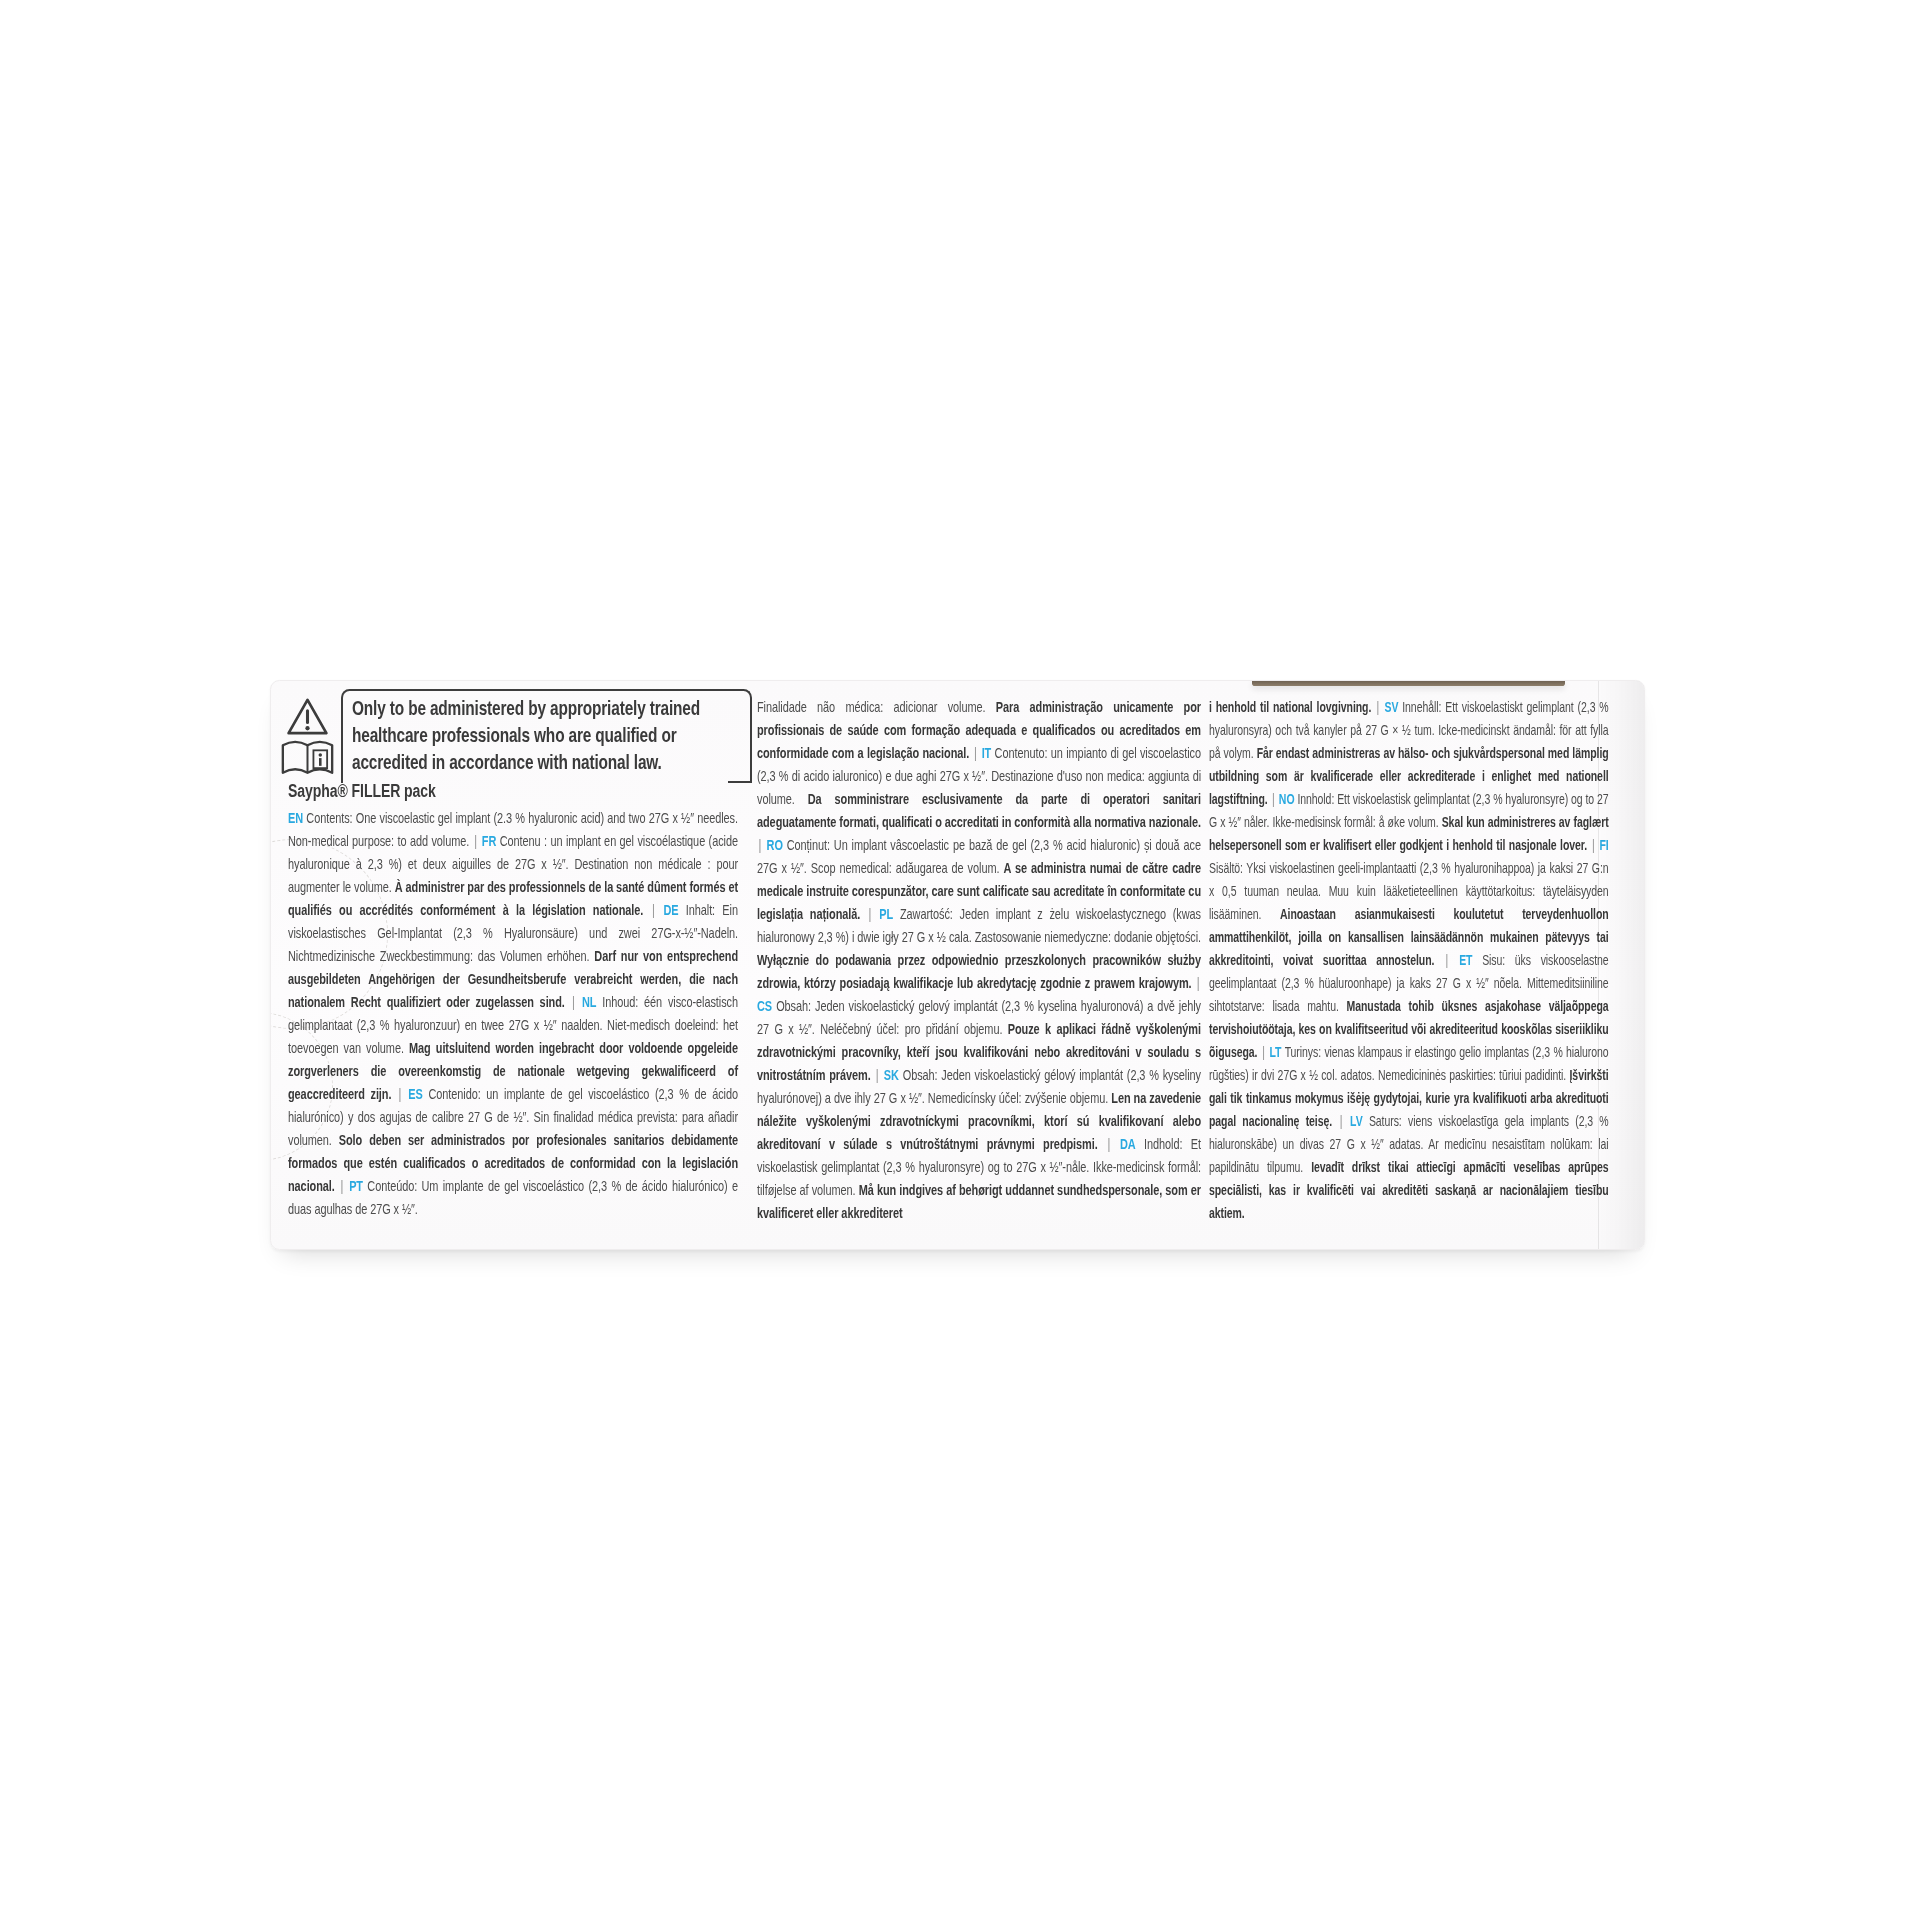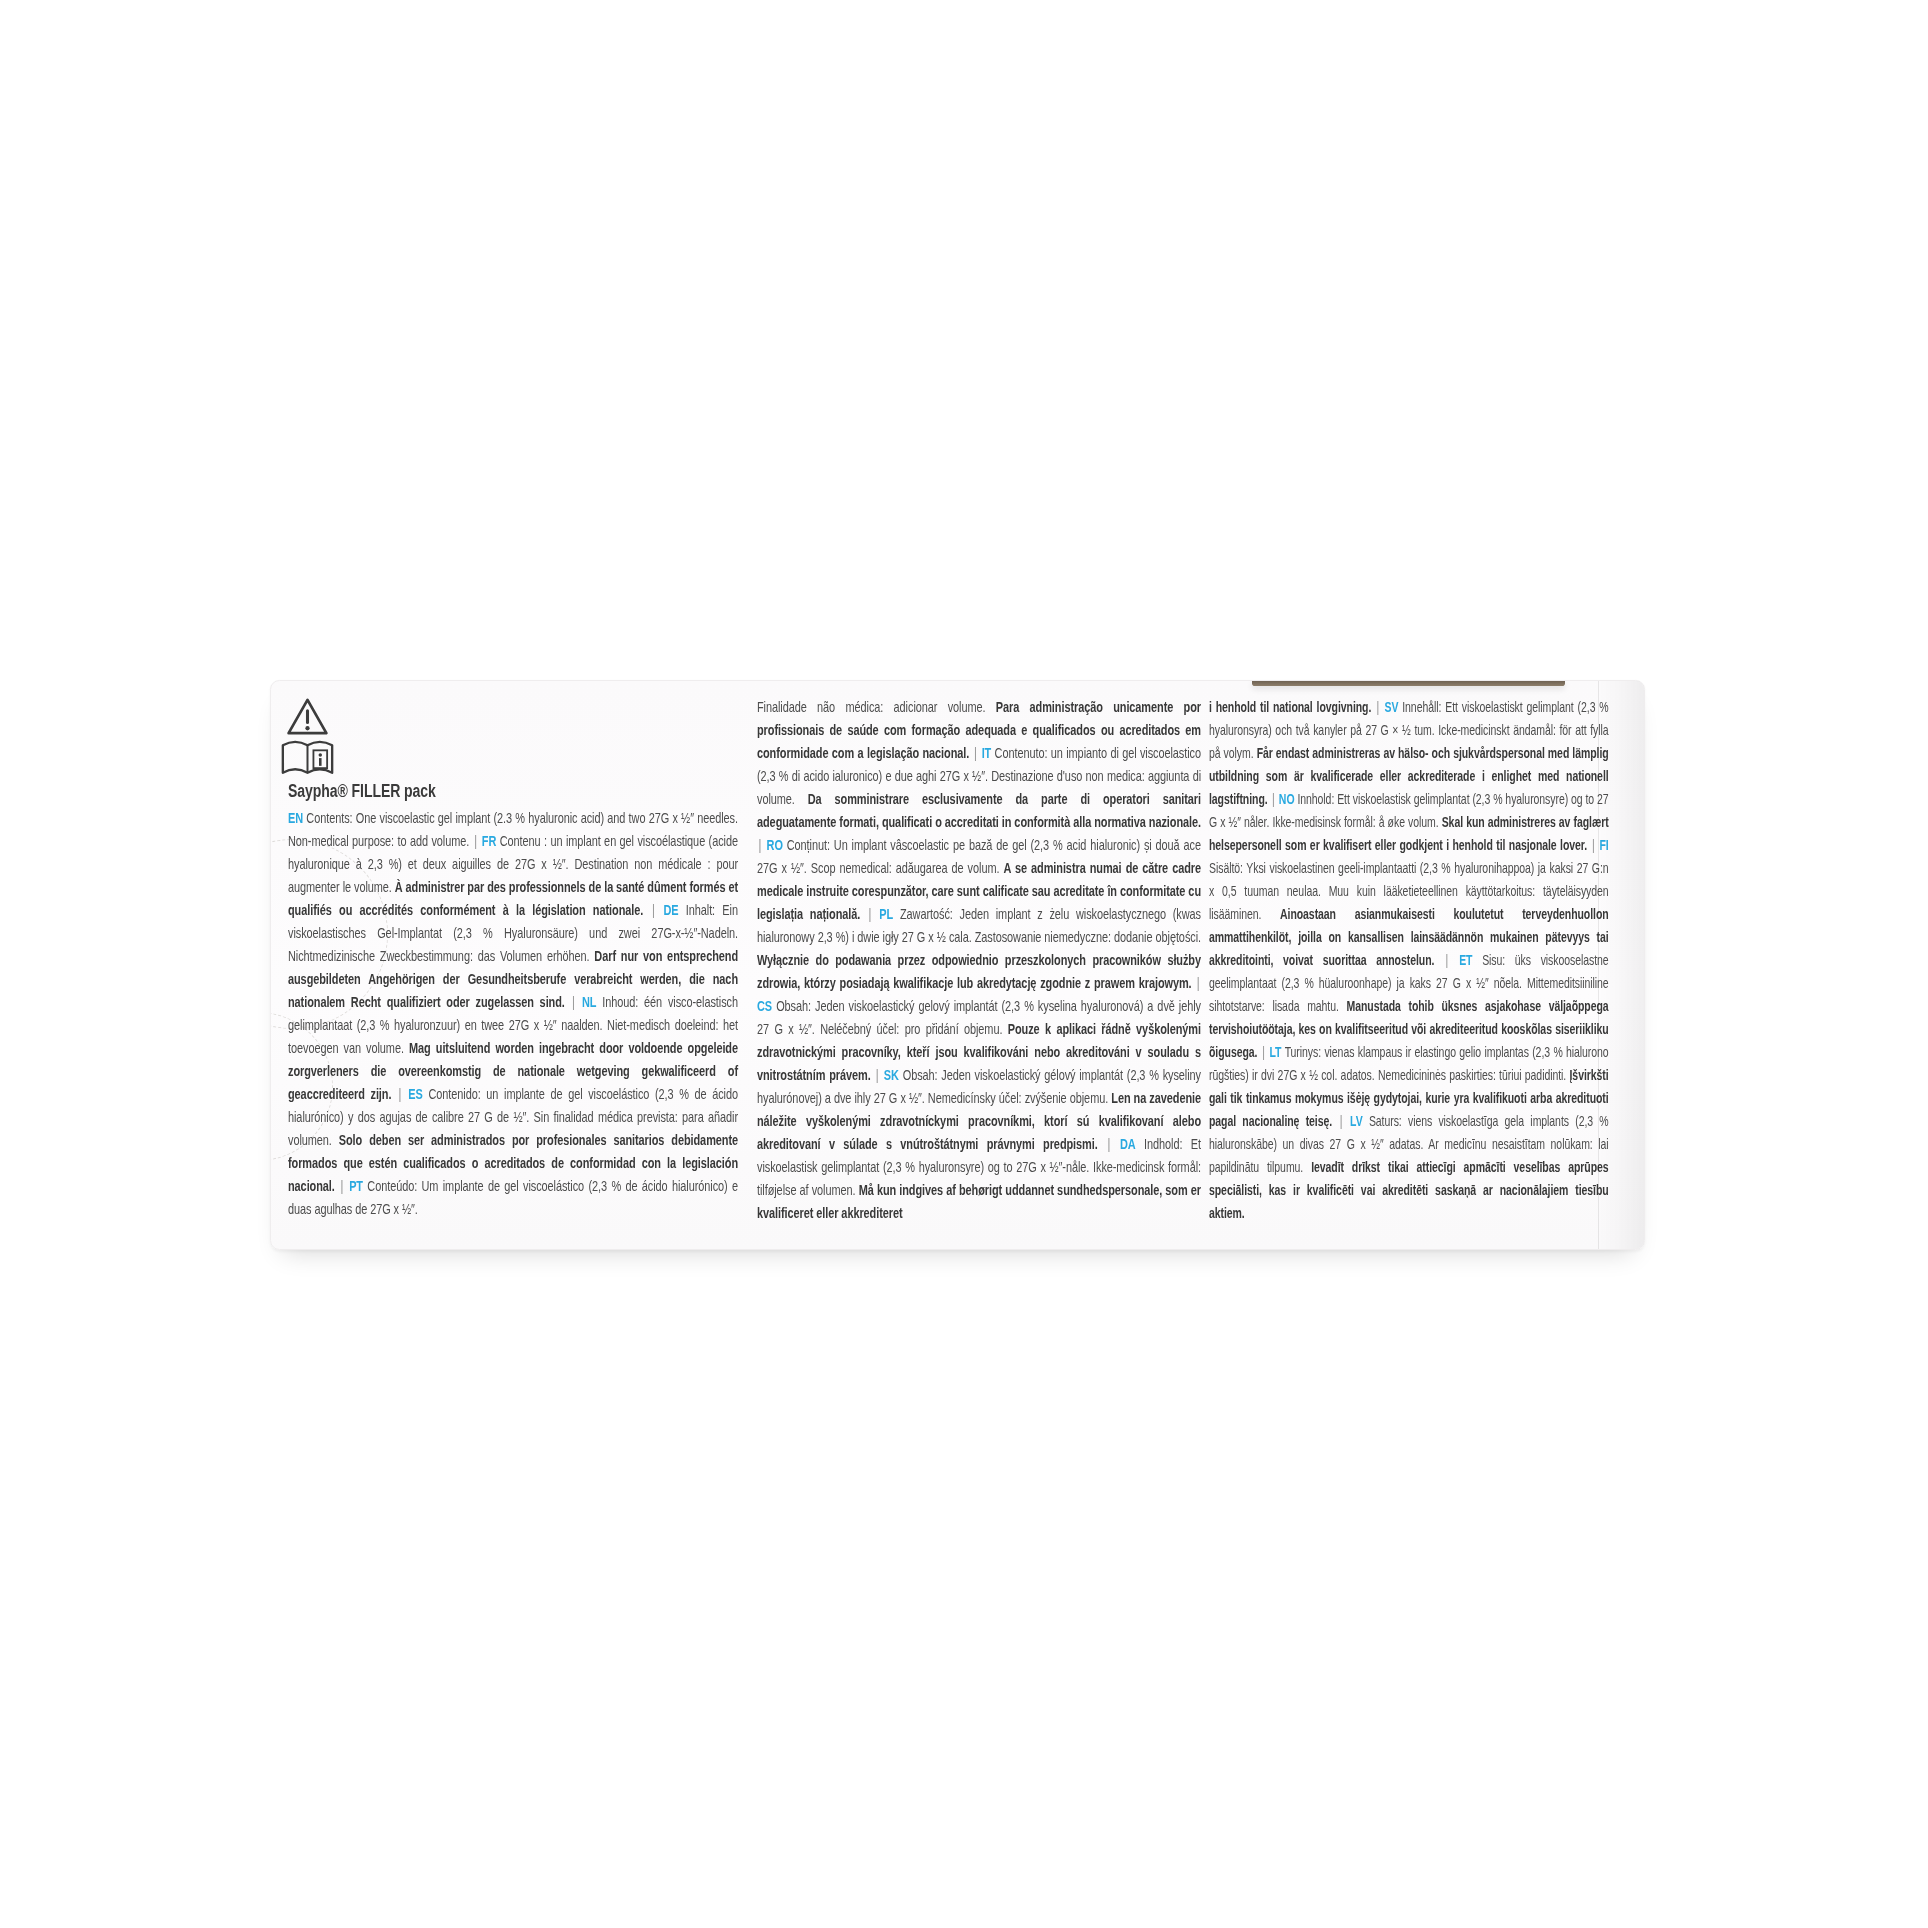--- a/index.html
+++ b/index.html
@@ -83,20 +83,23 @@
   <div class="icon icon-book">
     <svg width="55" height="42" viewBox="0 0 60 46">
       <path d="M3 8 C12 3 21 3 30 8 C39 3 48 3 57 8 L57 38 C48 33 39 33 30 38 C21 33 12 33 3 38 Z" fill="none" stroke="#3c3c3c" stroke-width="2.6" stroke-linejoin="round"></path>
       <line x1="30" y1="8" x2="30" y2="38" stroke="#3c3c3c" stroke-width="2.2"></line>
       <rect x="36.5" y="13.5" width="15" height="19.5" fill="none" stroke="#3c3c3c" stroke-width="2"></rect>
       <circle cx="44" cy="18.5" r="1.9" fill="#3c3c3c"></circle>
       <rect x="42.6" y="22" width="2.8" height="8.5" fill="#3c3c3c"></rect>
     </svg>
   </div>
 
+  <div class="frame">
+    <div class="frame-text">Only to be administered by appropriately trained healthcare professionals who are qualified or accredited in accordance with national law.</div>
+  </div>
 
   <div class="product">Saypha® FILLER pack</div>
 
   <div class="col col1"><span class="seg-lang">EN</span> <span class="seg-normal">Contents: One viscoelastic gel implant (2.3 % hyaluronic acid) and two 27G x ½″ needles. Non-medical purpose: to add volume.</span> <span class="seg-sep">|</span> <span class="seg-lang">FR</span> <span class="seg-normal">Contenu : un implant en gel viscoélastique (acide hyaluronique à 2,3 %) et deux aiguilles de 27G x ½″. Destination non médicale : pour augmenter le volume.</span> <span class="seg-bold">À administrer par des professionnels de la santé dûment formés et qualifiés ou accrédités conformément à la législation nationale.</span> <span class="seg-sep">|</span> <span class="seg-lang">DE</span> <span class="seg-normal">Inhalt: Ein viskoelastisches Gel-Implantat (2,3 % Hyaluronsäure) und zwei 27G-x-½″-Nadeln. Nichtmedizinische Zweckbestimmung: das Volumen erhöhen.</span> <span class="seg-bold">Darf nur von entsprechend ausgebildeten Angehörigen der Gesundheitsberufe verabreicht werden, die nach nationalem Recht qualifiziert oder zugelassen sind.</span> <span class="seg-sep">|</span> <span class="seg-lang">NL</span> <span class="seg-normal">Inhoud: één visco-elastisch gelimplantaat (2,3 % hyaluronzuur) en twee 27G x ½″ naalden. Niet-medisch doeleind: het toevoegen van volume.</span> <span class="seg-bold">Mag uitsluitend worden ingebracht door voldoende opgeleide zorgverleners die overeenkomstig de nationale wetgeving gekwalificeerd of geaccrediteerd zijn.</span> <span class="seg-sep">|</span> <span class="seg-lang">ES</span> <span class="seg-normal">Contenido: un implante de gel viscoelástico (2,3 % de ácido hialurónico) y dos agujas de calibre 27 G de ½″. Sin finalidad médica prevista: para añadir volumen.</span> <span class="seg-bold">Solo deben ser administrados por profesionales sanitarios debidamente formados que estén cualificados o acreditados de conformidad con la legislación nacional.</span> <span class="seg-sep">|</span> <span class="seg-lang">PT</span> <span class="seg-normal">Conteúdo: Um implante de gel viscoelástico (2,3 % de ácido hialurónico) e duas agulhas de 27G x ½″.</span> </div>
   <div class="col col2"><span class="seg-normal">Finalidade não médica: adicionar volume.</span> <span class="seg-bold">Para administração unicamente por profissionais de saúde com formação adequada e qualificados ou acreditados em conformidade com a legislação nacional.</span> <span class="seg-sep">|</span> <span class="seg-lang">IT</span> <span class="seg-normal">Contenuto: un impianto di gel viscoelastico (2,3 % di acido ialuronico) e due aghi 27G x ½″. Destinazione d'uso non medica: aggiunta di volume.</span> <span class="seg-bold">Da somministrare esclusivamente da parte di operatori sanitari adeguatamente formati, qualificati o accreditati in conformità alla normativa nazionale.</span> <span class="seg-sep">|</span> <span class="seg-lang">RO</span> <span class="seg-normal">Conținut: Un implant vâscoelastic pe bază de gel (2,3 % acid hialuronic) și două ace 27G x ½″. Scop nemedical: adăugarea de volum.</span> <span class="seg-bold">A se administra numai de către cadre medicale instruite corespunzător, care sunt calificate sau acreditate în conformitate cu legislația națională.</span> <span class="seg-sep">|</span> <span class="seg-lang">PL</span> <span class="seg-normal">Zawartość: Jeden implant z żelu wiskoelastycznego (kwas hialuronowy 2,3 %) i dwie igły 27 G x ½ cala. Zastosowanie niemedyczne: dodanie objętości.</span> <span class="seg-bold">Wyłącznie do podawania przez odpowiednio przeszkolonych pracowników służby zdrowia, którzy posiadają kwalifikacje lub akredytację zgodnie z prawem krajowym.</span> <span class="seg-sep">|</span> <span class="seg-lang">CS</span> <span class="seg-normal">Obsah: Jeden viskoelastický gelový implantát (2,3 % kyselina hyaluronová) a dvě jehly 27 G x ½″. Neléčebný účel: pro přidání objemu.</span> <span class="seg-bold">Pouze k aplikaci řádně vyškolenými zdravotnickými pracovníky, kteří jsou kvalifikováni nebo akreditováni v souladu s vnitrostátním právem.</span> <span class="seg-sep">|</span> <span class="seg-lang">SK</span> <span class="seg-normal">Obsah: Jeden viskoelastický gélový implantát (2,3 % kyseliny hyalurónovej) a dve ihly 27 G x ½″. Nemedicínsky účel: zvýšenie objemu.</span> <span class="seg-bold">Len na zavedenie náležite vyškolenými zdravotníckymi pracovníkmi, ktorí sú kvalifikovaní alebo akreditovaní v súlade s vnútroštátnymi právnymi predpismi.</span> <span class="seg-sep">|</span> <span class="seg-lang">DA</span> <span class="seg-normal">Indhold: Et viskoelastisk gelimplantat (2,3 % hyaluronsyre) og to 27G x ½″-nåle. Ikke-medicinsk formål: tilføjelse af volumen.</span> <span class="seg-bold">Må kun indgives af behørigt uddannet sundhedspersonale, som er kvalificeret eller akkrediteret</span> </div>
   <div class="col col3"><span class="seg-bold">i henhold til national lovgivning.</span> <span class="seg-sep">|</span> <span class="seg-lang">SV</span> <span class="seg-normal">Innehåll: Ett viskoelastiskt gelimplant (2,3 % hyaluronsyra) och två kanyler på 27 G × ½ tum. Icke-medicinskt ändamål: för att fylla på volym.</span> <span class="seg-bold">Får endast administreras av hälso- och sjukvårdspersonal med lämplig utbildning som är kvalificerade eller ackrediterade i enlighet med nationell lagstiftning.</span> <span class="seg-sep">|</span> <span class="seg-lang">NO</span> <span class="seg-normal">Innhold: Ett viskoelastisk gelimplantat (2,3 % hyaluronsyre) og to 27 G x ½″ nåler. Ikke-medisinsk formål: å øke volum.</span> <span class="seg-bold">Skal kun administreres av faglært helsepersonell som er kvalifisert eller godkjent i henhold til nasjonale lover.</span> <span class="seg-sep">|</span> <span class="seg-lang">FI</span> <span class="seg-normal">Sisältö: Yksi viskoelastinen geeli-implantaatti (2,3 % hyaluronihappoa) ja kaksi 27 G:n x 0,5 tuuman neulaa. Muu kuin lääketieteellinen käyttötarkoitus: täyteläisyyden lisääminen.</span> <span class="seg-bold">Ainoastaan asianmukaisesti koulutetut terveydenhuollon ammattihenkilöt, joilla on kansallisen lainsäädännön mukainen pätevyys tai akkreditointi, voivat suorittaa annostelun.</span> <span class="seg-sep">|</span> <span class="seg-lang">ET</span> <span class="seg-normal">Sisu: üks viskooselastne geelimplantaat (2,3 % hüaluroonhape) ja kaks 27 G x ½″ nõela. Mittemeditsiiniline sihtotstarve: lisada mahtu.</span> <span class="seg-bold">Manustada tohib üksnes asjakohase väljaõppega tervishoiutöötaja, kes on kvalifitseeritud või akrediteeritud kooskõlas siseriikliku õigusega.</span> <span class="seg-sep">|</span> <span class="seg-lang">LT</span> <span class="seg-normal">Turinys: vienas klampaus ir elastingo gelio implantas (2,3 % hialurono rūgšties) ir dvi 27G x ½ col. adatos. Nemedicininės paskirties: tūriui padidinti.</span> <span class="seg-bold">Įšvirkšti gali tik tinkamus mokymus išėję gydytojai, kurie yra kvalifikuoti arba akredituoti pagal nacionalinę teisę.</span> <span class="seg-sep">|</span> <span class="seg-lang">LV</span> <span class="seg-normal">Saturs: viens viskoelastīga gela implants (2,3 % hialuronskābe) un divas 27 G x ½″ adatas. Ar medicīnu nesaistītam nolūkam: lai papildinātu tilpumu.</span> <span class="seg-bold">Ievadīt drīkst tikai attiecīgi apmācīti veselības aprūpes speciālisti, kas ir kvalificēti vai akreditēti saskaņā ar nacionālajiem tiesību aktiem.</span> </div>
 
 </div>
 
 

